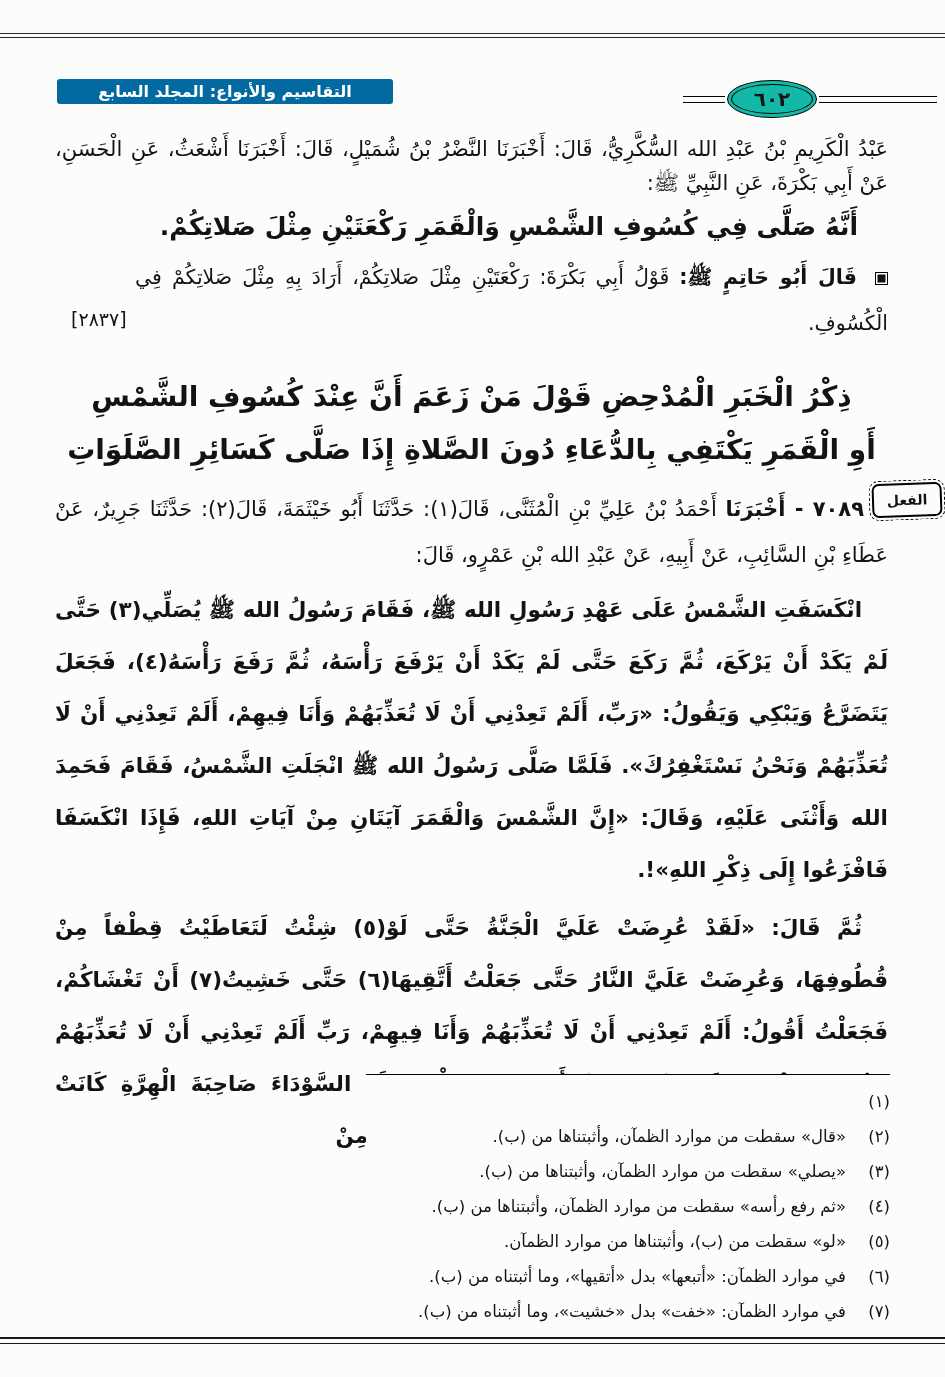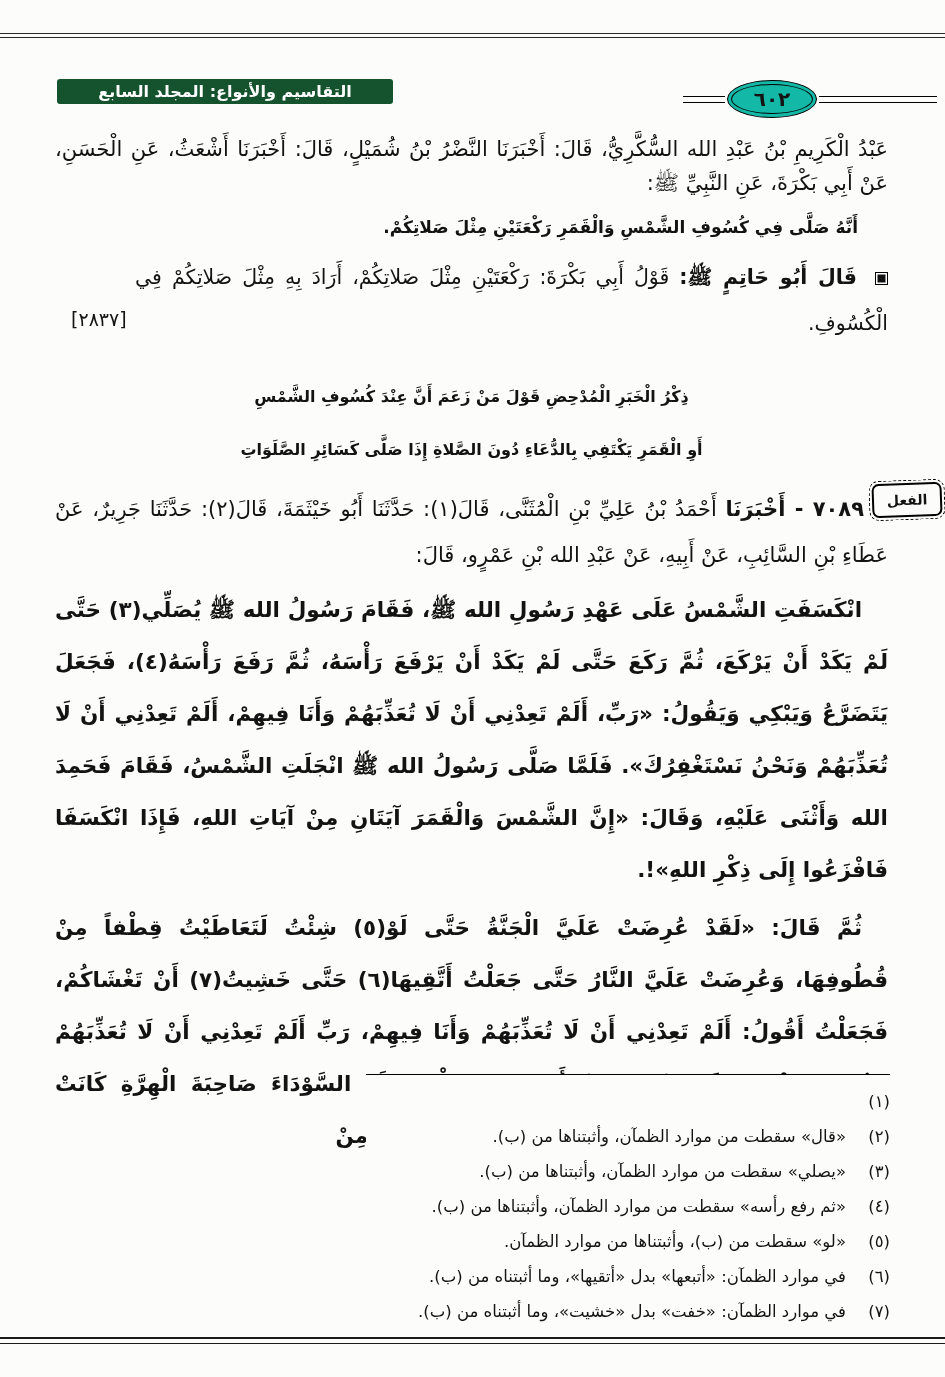--- a/index.html
+++ b/index.html
@@ -19,21 +19,21 @@
     border-top:1px solid #2a2a2a; border-bottom:1px solid #2a2a2a;
   }
   .rule-bottom {
     position:absolute; top:1337px; left:0; width:945px; height:7px;
     border-top:2.5px solid #1a1a1a; border-bottom:1px solid #1a1a1a;
   }
 
   
   .title-bar {
     position:absolute; top:79px; left:57px; width:336px; height:25px;
-    background:#14532d; color:#fff; border-radius:3px;
+    background:#0369a1; color:#fff; border-radius:3px;
     display:flex; align-items:center; justify-content:center;
     font-size:16px; font-weight:bold; letter-spacing:0;
   }
   .pagenum-group {
     position:absolute; top:80px; right:8px;
     display:flex; align-items:center; direction:ltr;
   }
   .rule-seg { height:7px; border-top:1.5px solid #000; border-bottom:1.5px solid #000; }
   .rule-seg.short { width:42px; }
   .rule-seg.long  { width:118px; }
@@ -51,39 +51,39 @@
   
   .content {
     position:absolute; top:132px; right:57px; width:833px;
     text-align:justify;
   }
   .content p { text-align:justify; }
   .isnad {
     font-size:21px; line-height:34px;
   }
   .matn-short {
-    font-size:17px; line-height:46px; font-weight:bold;
+    font-size:25px; line-height:46px; font-weight:bold;
     padding-right:30px; margin-top:4px;
   }
   .abu-hatim {
     position:relative; font-size:20.5px; line-height:46px; margin-top:4px;
     padding-left:80px; 
   }
   .abu-hatim .intro { font-weight:bold; }
   .square-bullet {
     display:inline-block; width:13px; height:13px;
     background:#111; border:1.5px solid #000; box-shadow:inset 0 0 0 1.5px #fff;
     margin-left:8px; vertical-align:middle;
   }
   .ref-num {
     position:absolute; left:16px; bottom:4px; font-size:19px; font-weight:normal;
   }
   .section-heading {
     margin-top:24px; margin-bottom:10px; text-align:center;
-    font-weight:bold; font-size:16px; line-height:53px;
+    font-weight:bold; font-size:28px; line-height:53px;
   }
   .h-isnad {
     position:relative; font-size:21px; line-height:46px; margin-top:10px;
     text-indent:24px;
   }
   .h-isnad .lead { font-weight:bold;margin-top:14px; }
   .stamp {
     position:absolute; top:-3px; right:-54px; width:70px; height:34px;
     background:#fcfcfa; border:2px solid #000; border-radius:7px;
     outline:1.5px dashed #000; outline-offset:2.5px;

